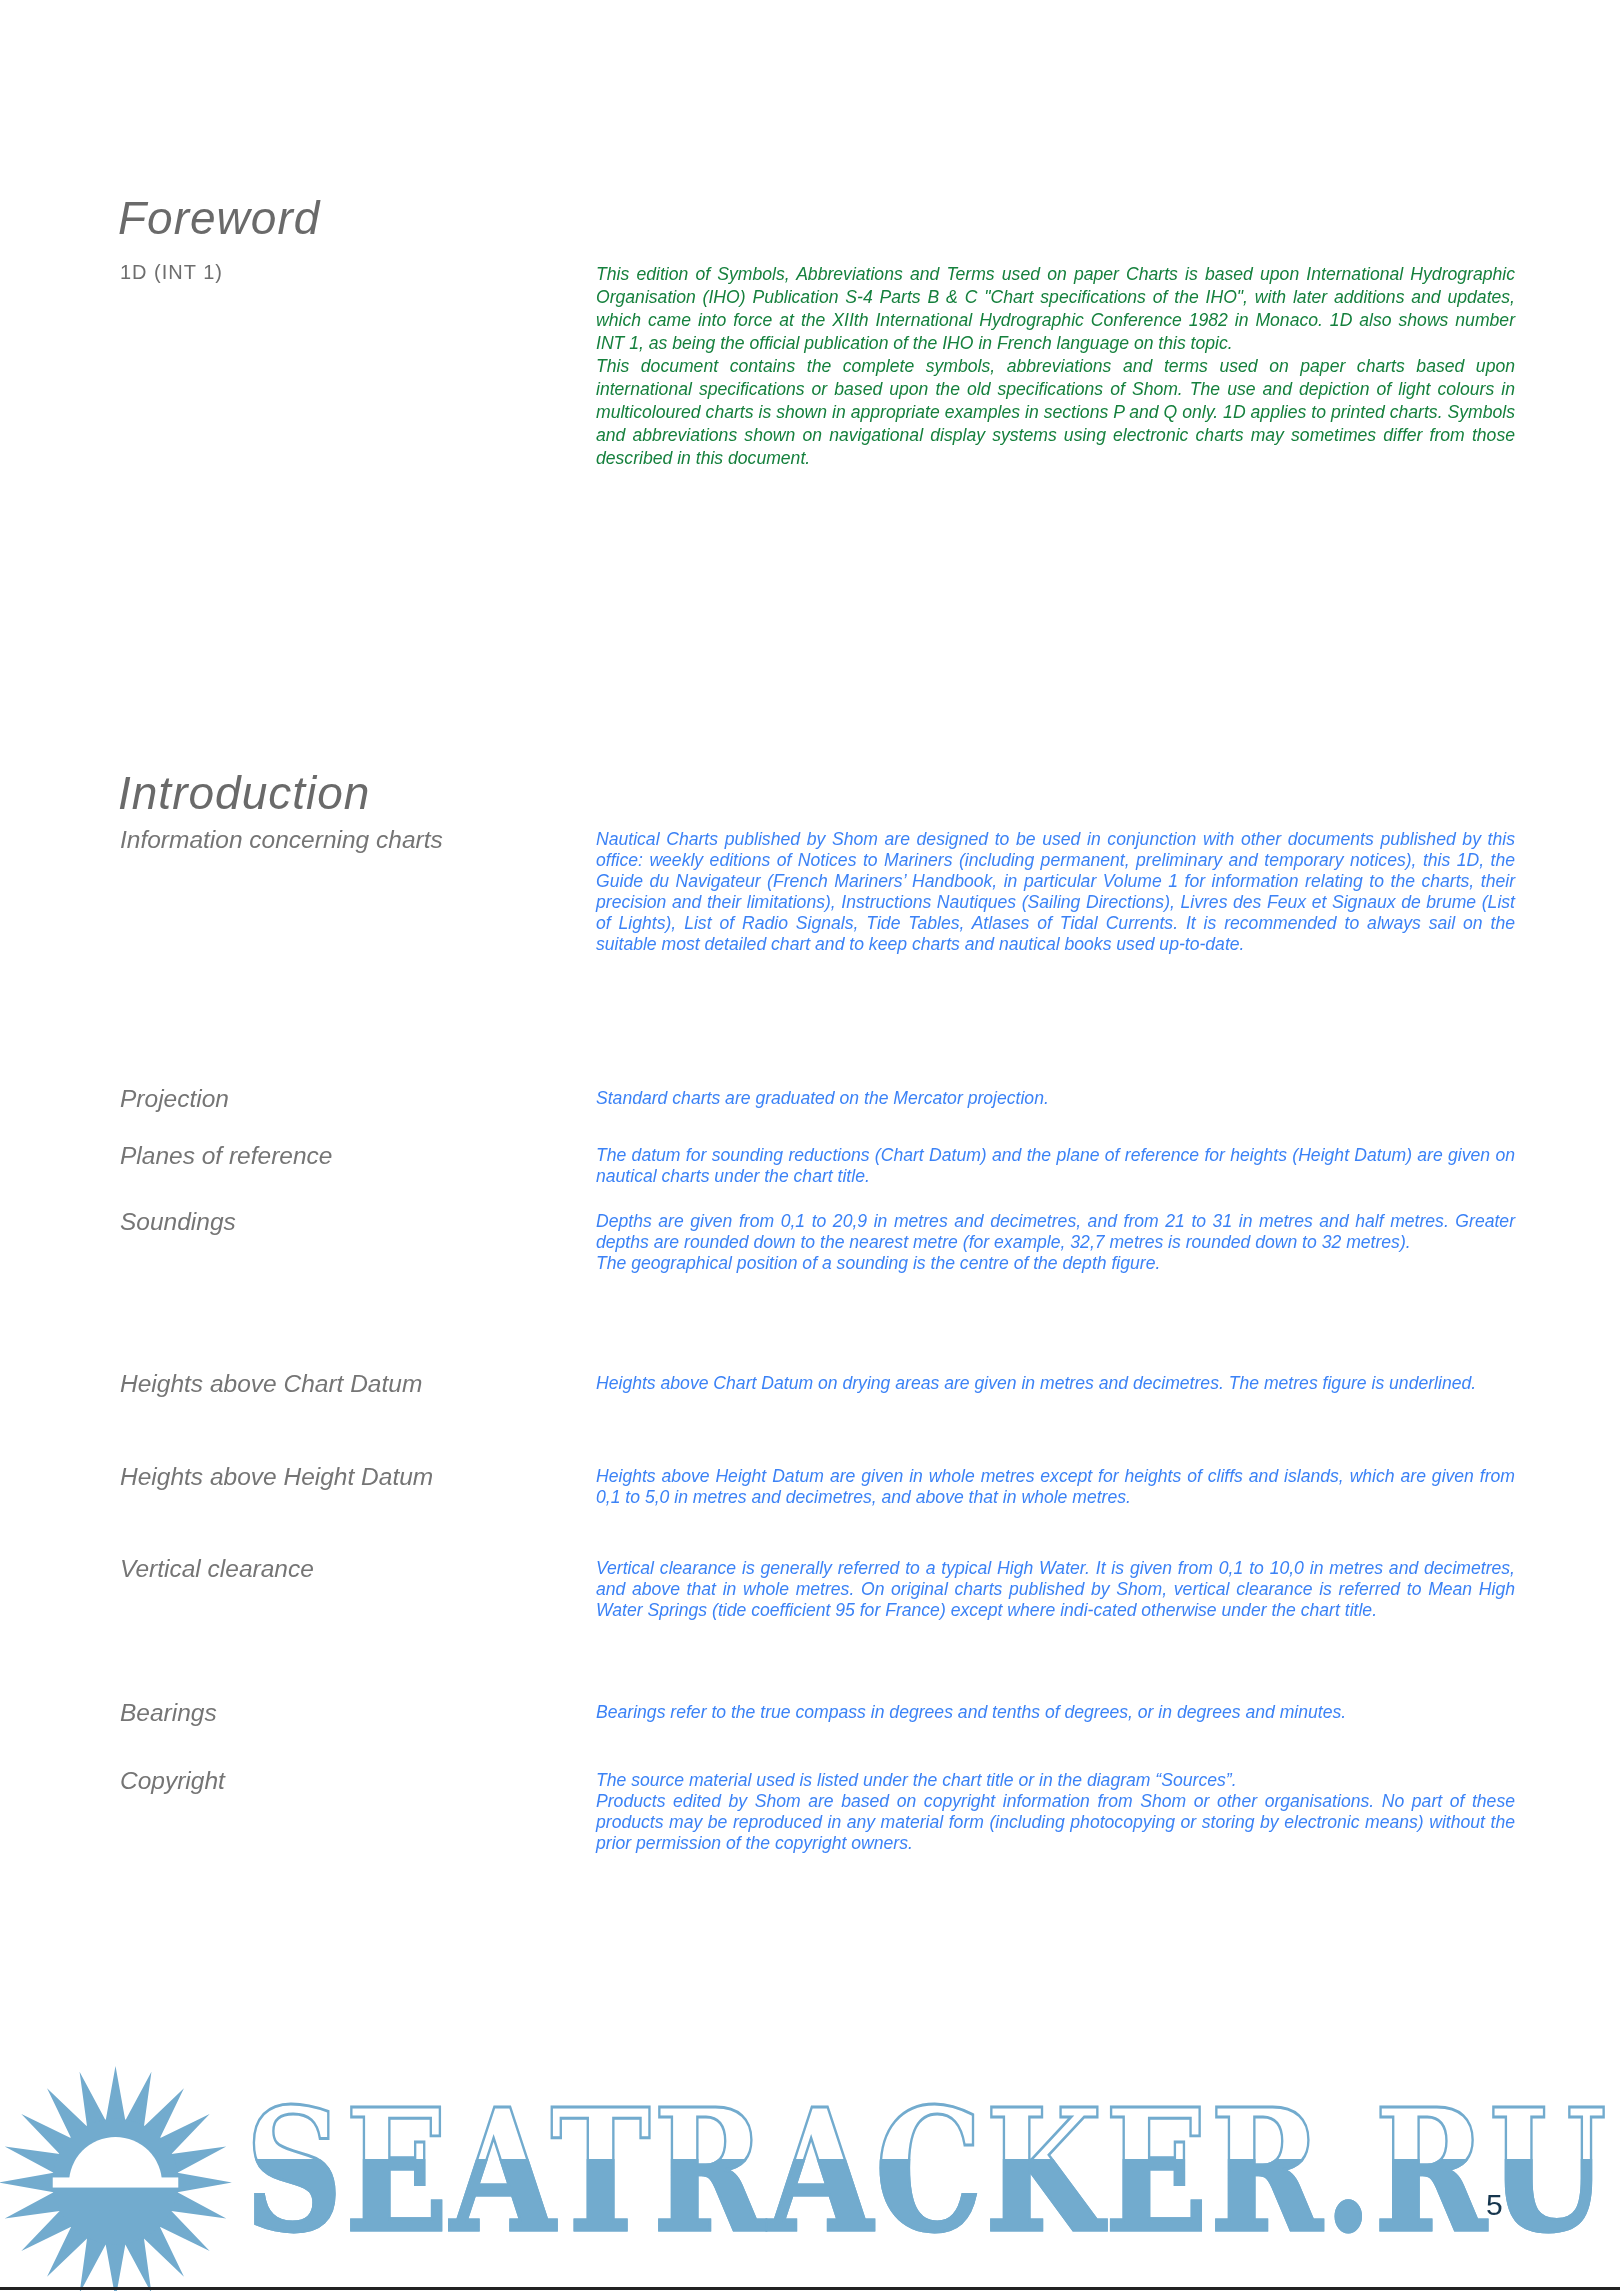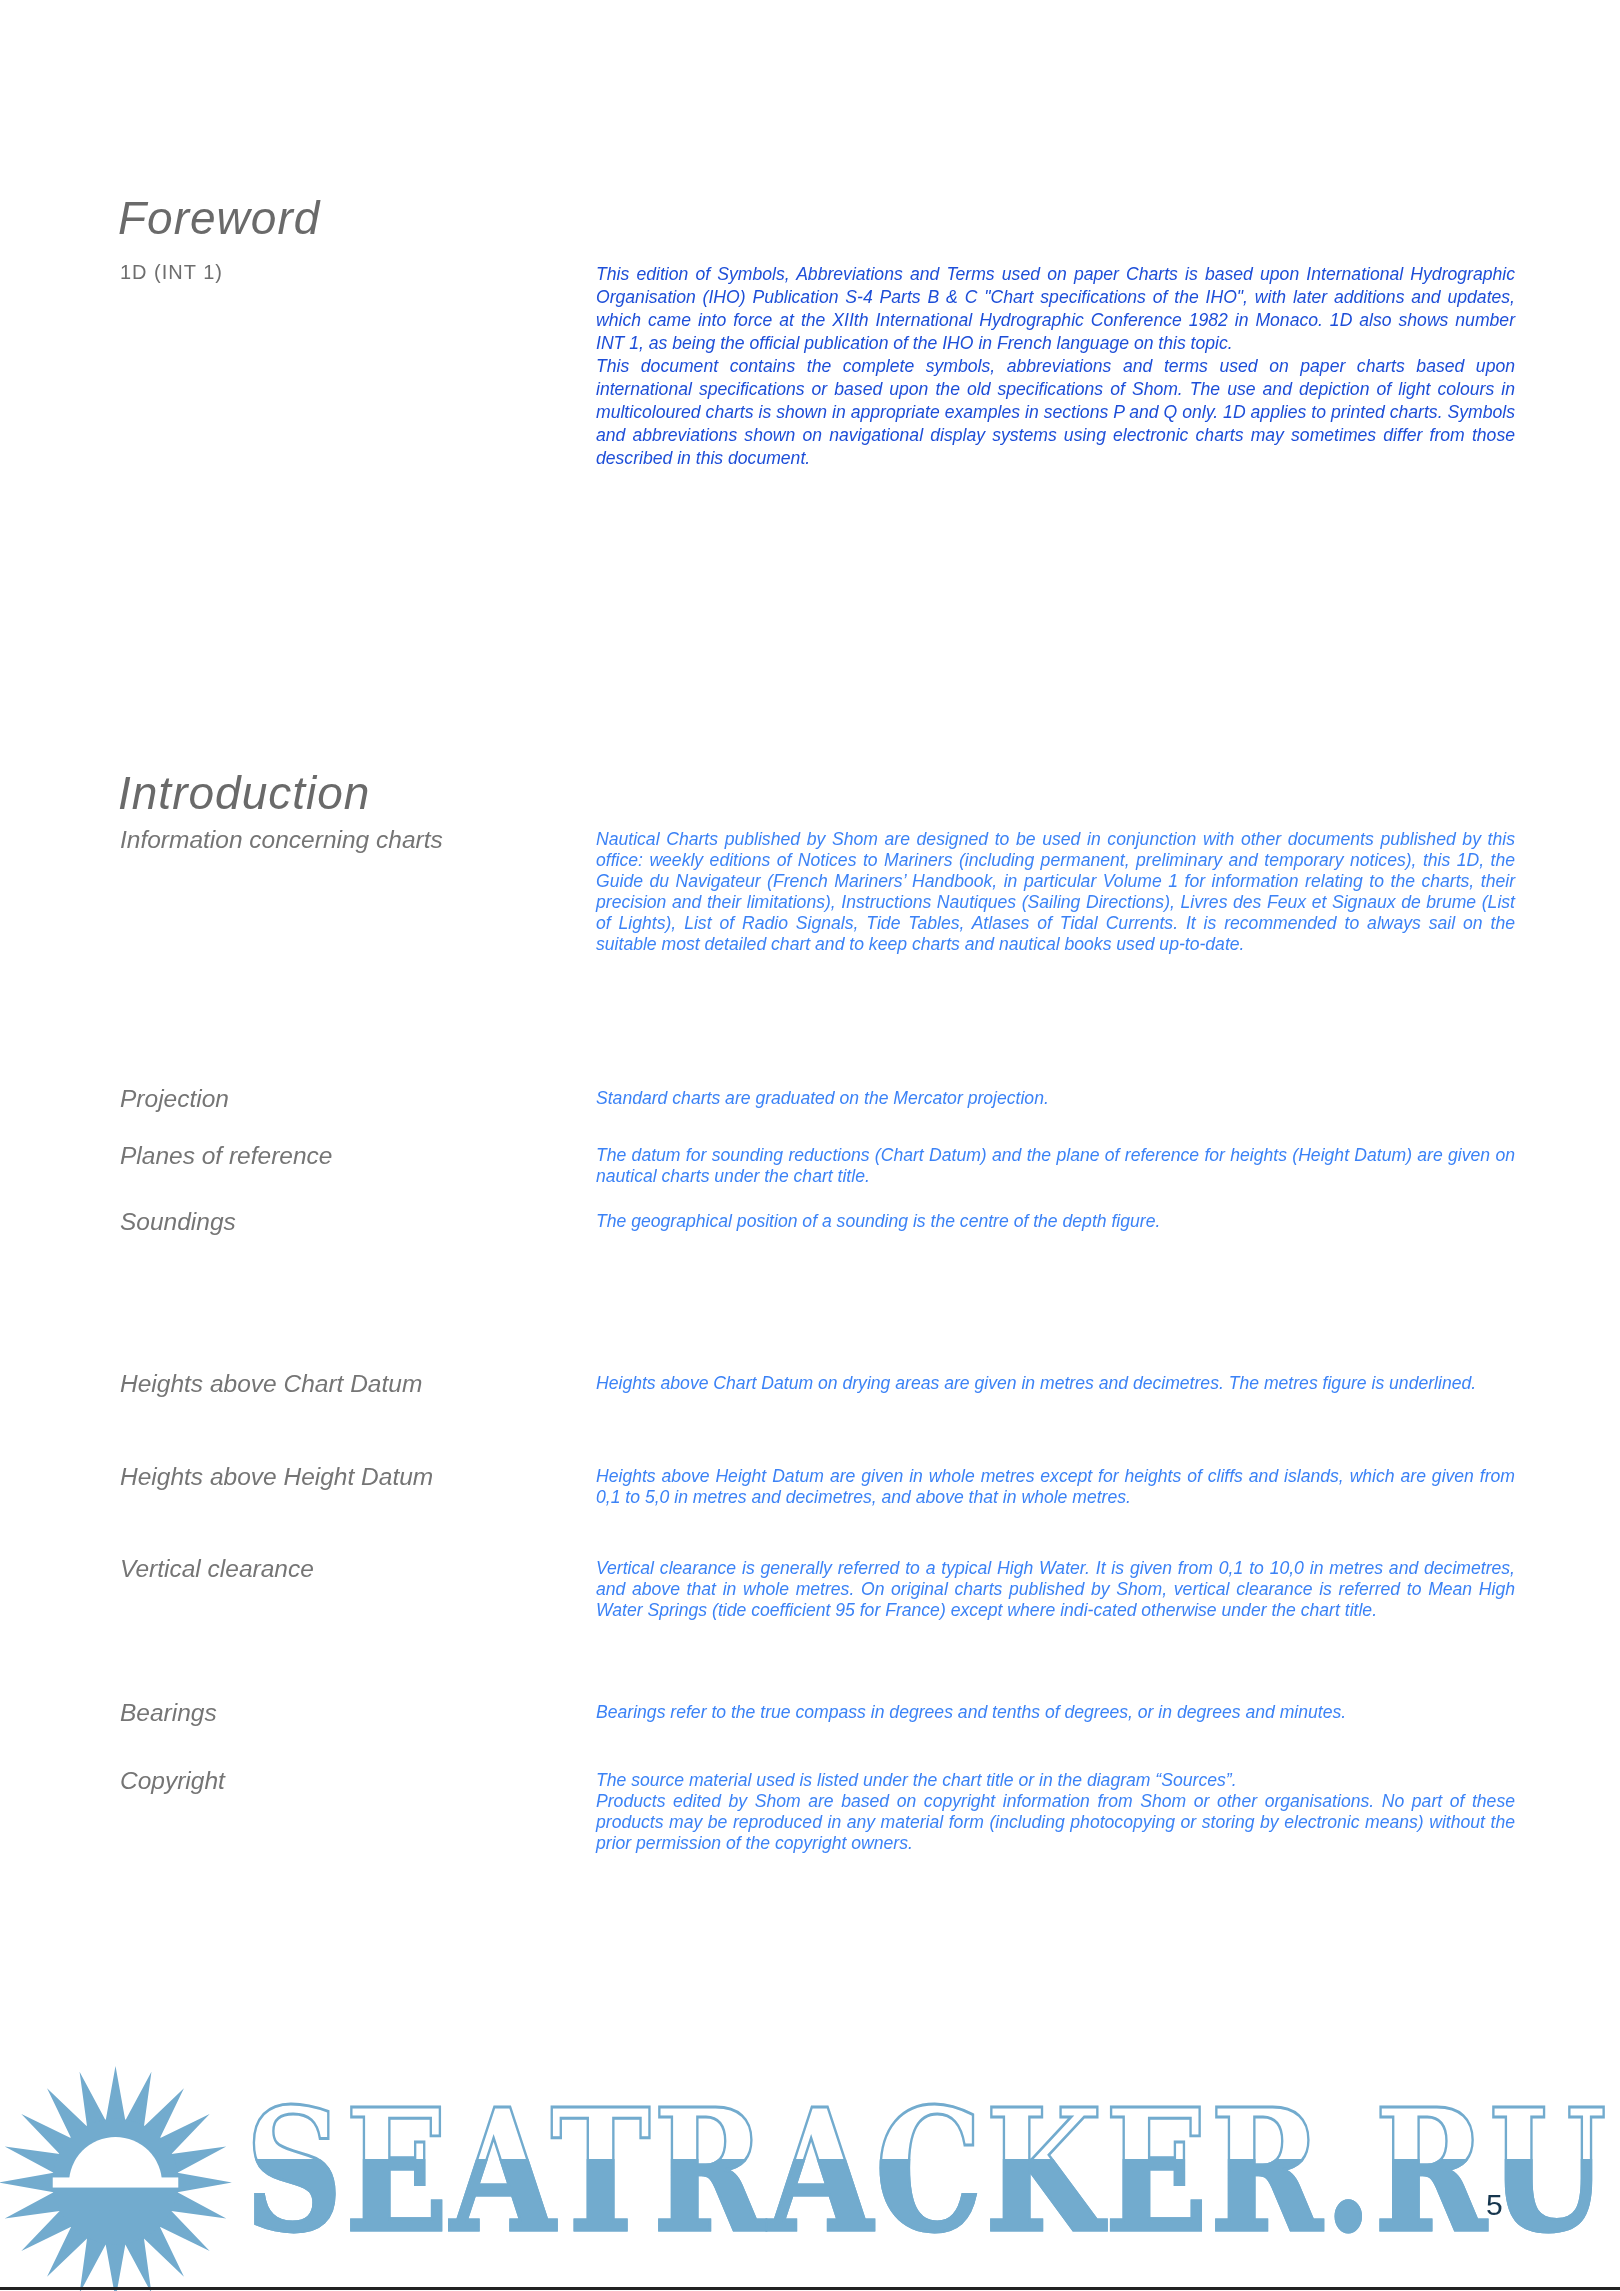--- a/index.html
+++ b/index.html
@@ -16,21 +16,21 @@
   }
   #foreword-heading{top:191px;}
   #introduction-heading{top:766px;}
   .code-label{
     position:absolute;left:120px;top:261px;
     font-size:20px;color:#6e6e6e;letter-spacing:1px;
   }
   .body-col{
     position:absolute;left:596px;width:919px;
     font-style:italic;font-size:17.6px;line-height:23px;
-    color:#1d4ed8;text-align:justify;
+    color:#15803d;text-align:justify;
   }
   .body-col p{margin:0;}
   #foreword-text{top:263px;}
   .section-row{position:absolute;left:0;width:1620px;}
   .section-label{
     position:absolute;left:120px;top:-2.9px;
     font-style:italic;font-size:24.5px;color:#757575;
     white-space:nowrap;
     text-align:center;
   }
@@ -103,20 +103,21 @@
 <div id="sec-2" class="section-row">
   <div class="section-label">Planes of reference</div>
   <div class="section-text">
     <p>The datum for sounding reductions (Chart Datum) and the plane of reference for heights (Height Datum) are given on nautical charts under the chart title.</p>
   </div>
 </div>
 
 <div id="sec-3" class="section-row">
   <div class="section-label">Soundings</div>
   <div class="section-text">
+    <p>Depths are given from 0,1 to 20,9 in metres and decimetres, and from 21 to 31 in metres and half metres. Greater depths are rounded down to the nearest metre (for example, 32,7 metres is rounded down to 32 metres).</p>
     <p>The geographical position of a sounding is the centre of the depth figure.</p>
   </div>
 </div>
 
 <div id="sec-4" class="section-row">
   <div class="section-label">Heights above Chart Datum</div>
   <div class="section-text">
     <p>Heights above Chart Datum on drying areas are given in metres and decimetres. The metres figure is underlined.</p>
   </div>
 </div>

